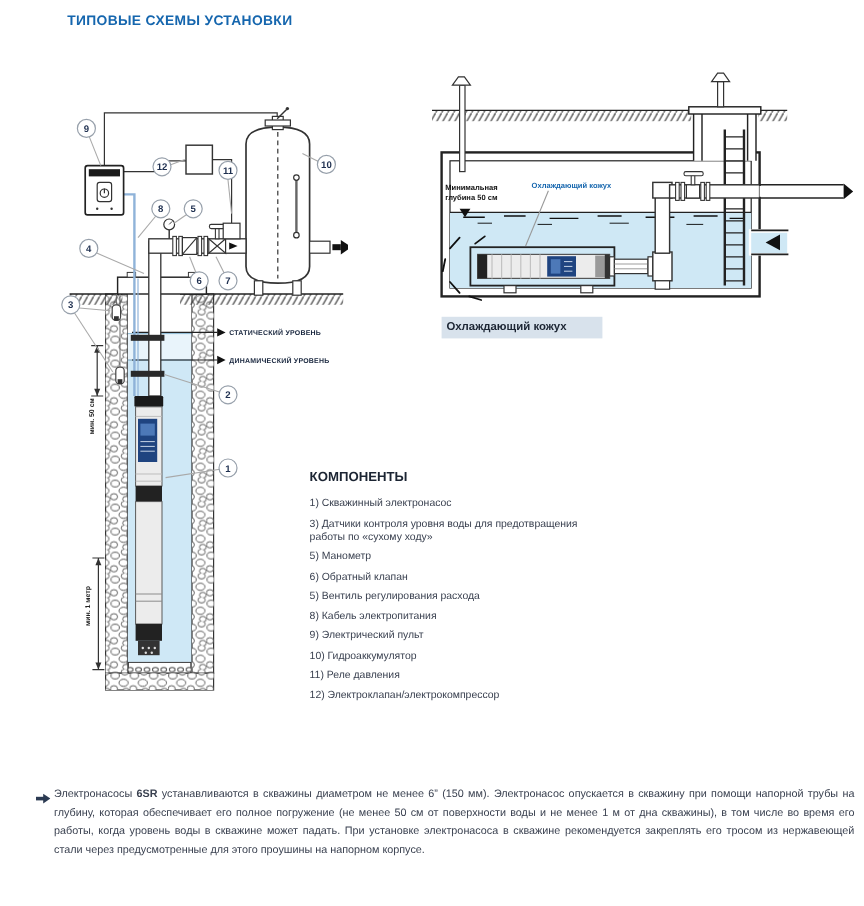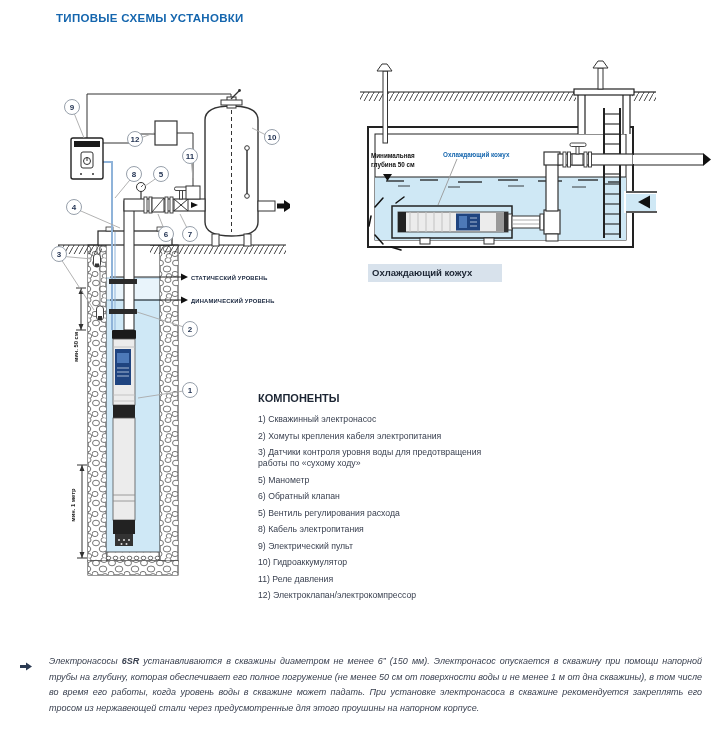--- a/index.html
+++ b/index.html
@@ -12,21 +12,21 @@
            border-radius:50%;background:#fff;display:flex;align-items:center;justify-content:center;
            font-size:8px;font-weight:bold;color:#1f3050;}
   .cooling{left:368px;top:262px;width:338px;}
   .cooling-heading{display:inline-block;background:#d8e2ec;padding:3px 30px 4px 4px;
                    font-size:9.5px;font-weight:bold;color:#1c2533;}
   .cooling-body{margin:6px 0 0 0;font-size:9px;line-height:13px;text-align:justify;color:#3a4150;}
   .components{left:258px;top:392px;width:242px;}
   .components-heading{font-size:11px;font-weight:bold;color:#1c2533;}
   .components-list{list-style:none;margin:10px 0 0 0;padding:0;}
   .components-list li{font-size:8.7px;line-height:11px;margin-bottom:5.5px;color:#3a4150;}
-  .footnote{left:20px;top:654px;width:682px;display:flex;gap:17px;font-style:italic;}
+  .footnote{left:30px;top:654px;width:682px;display:flex;gap:3px;}
   .footnote-arrow{flex:0 0 auto;margin-top:3px;}
   .footnote-text{margin:0;font-size:9px;line-height:15.5px;text-align:justify;color:#3a4150;}
   .footnote-text b{font-weight:bold;}
   svg text{font-family:"Liberation Sans","DejaVu Sans",sans-serif;}
 </style>
 </head>
 <body>
 
 <div class="page">
 
@@ -238,21 +238,21 @@
     <div class="callout" style="left:154px;top:324px;">1</div>
     <div class="callout" style="left:154px;top:263px;">2</div>
     <div class="callout" style="left:23px;top:188px;">3</div>
     <div class="callout" style="left:38px;top:141px;">4</div>
     <div class="callout" style="left:125px;top:108px;">5</div>
     <div class="callout" style="left:130px;top:168px;">6</div>
     <div class="callout" style="left:154px;top:168px;">7</div>
     <div class="callout" style="left:98px;top:108px;">8</div>
     <div class="callout" style="left:36px;top:41px;">9</div>
     <div class="callout" style="left:236px;top:71px;">10</div>
-    <div class="callout" style="left:154px;top:76px;margin-top:14px;">11</div>
+    <div class="callout" style="left:154px;top:76px;">11</div>
     <div class="callout" style="left:99px;top:73px;">12</div>
   </div>
 
   <div class="diagram" style="left:358px;top:58px;width:356px;height:196px;">
     <svg width="356" height="196" viewBox="0 0 356 196">
 
       <g>
         <rect x="10" y="69" width="265" height="120" fill="#fff" stroke="#222" stroke-width="2"></rect>
         <rect x="17" y="76" width="251" height="106" fill="#fff" stroke="#222" stroke-width="1"></rect>
         <rect x="17" y="119" width="251" height="63" fill="#cfe8f5"></rect>
@@ -401,21 +401,20 @@
   </div>
 
   <div class="abs cooling">
     <div class="cooling-heading">Охлаждающий кожух</div>
   </div>
 
   <div class="abs components">
     <div class="components-heading">КОМПОНЕНТЫ</div>
     <ul class="components-list">
       <li>1) Скважинный электронасос</li>
-      <li>2) Хомуты крепления кабеля электропитания</li>
       <li>3) Датчики контроля уровня воды для предотвращения работы по «сухому ходу»</li>
       <li>5) Манометр</li>
       <li>6) Обратный клапан</li>
       <li>5) Вентиль регулирования расхода</li>
       <li>8) Кабель электропитания</li>
       <li>9) Электрический пульт</li>
       <li>10) Гидроаккумулятор</li>
       <li>11) Реле давления</li>
       <li>12) Электроклапан/электрокомпрессор</li>
     </ul>

